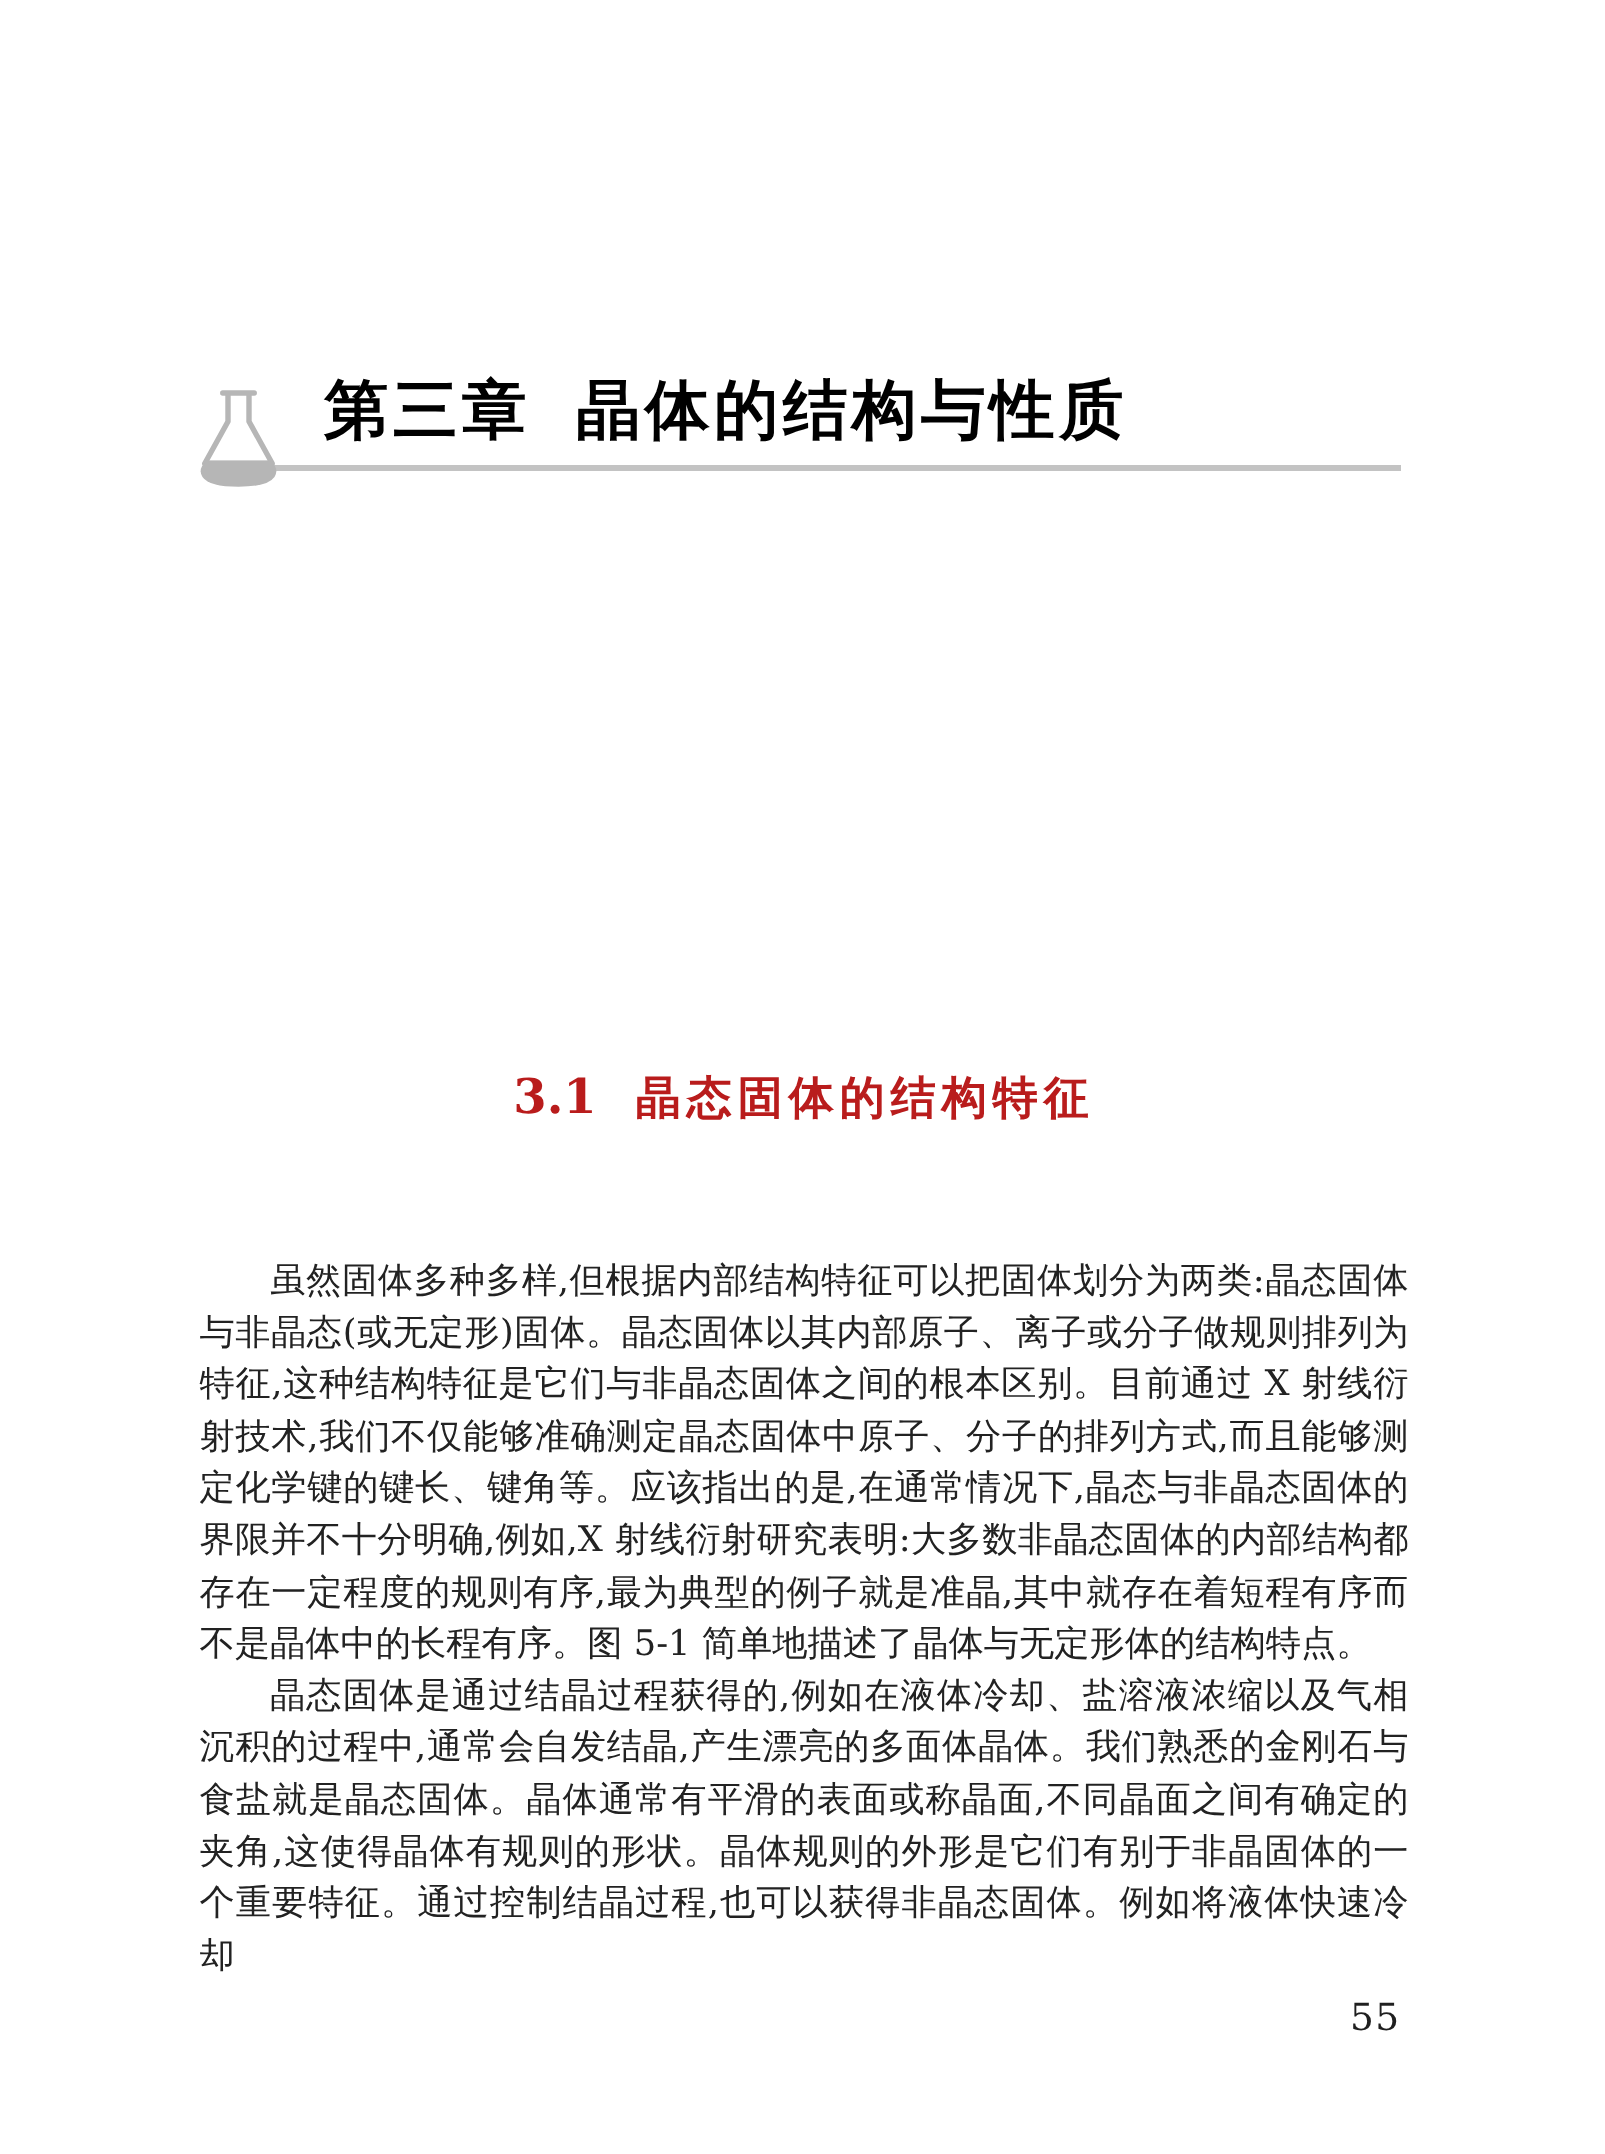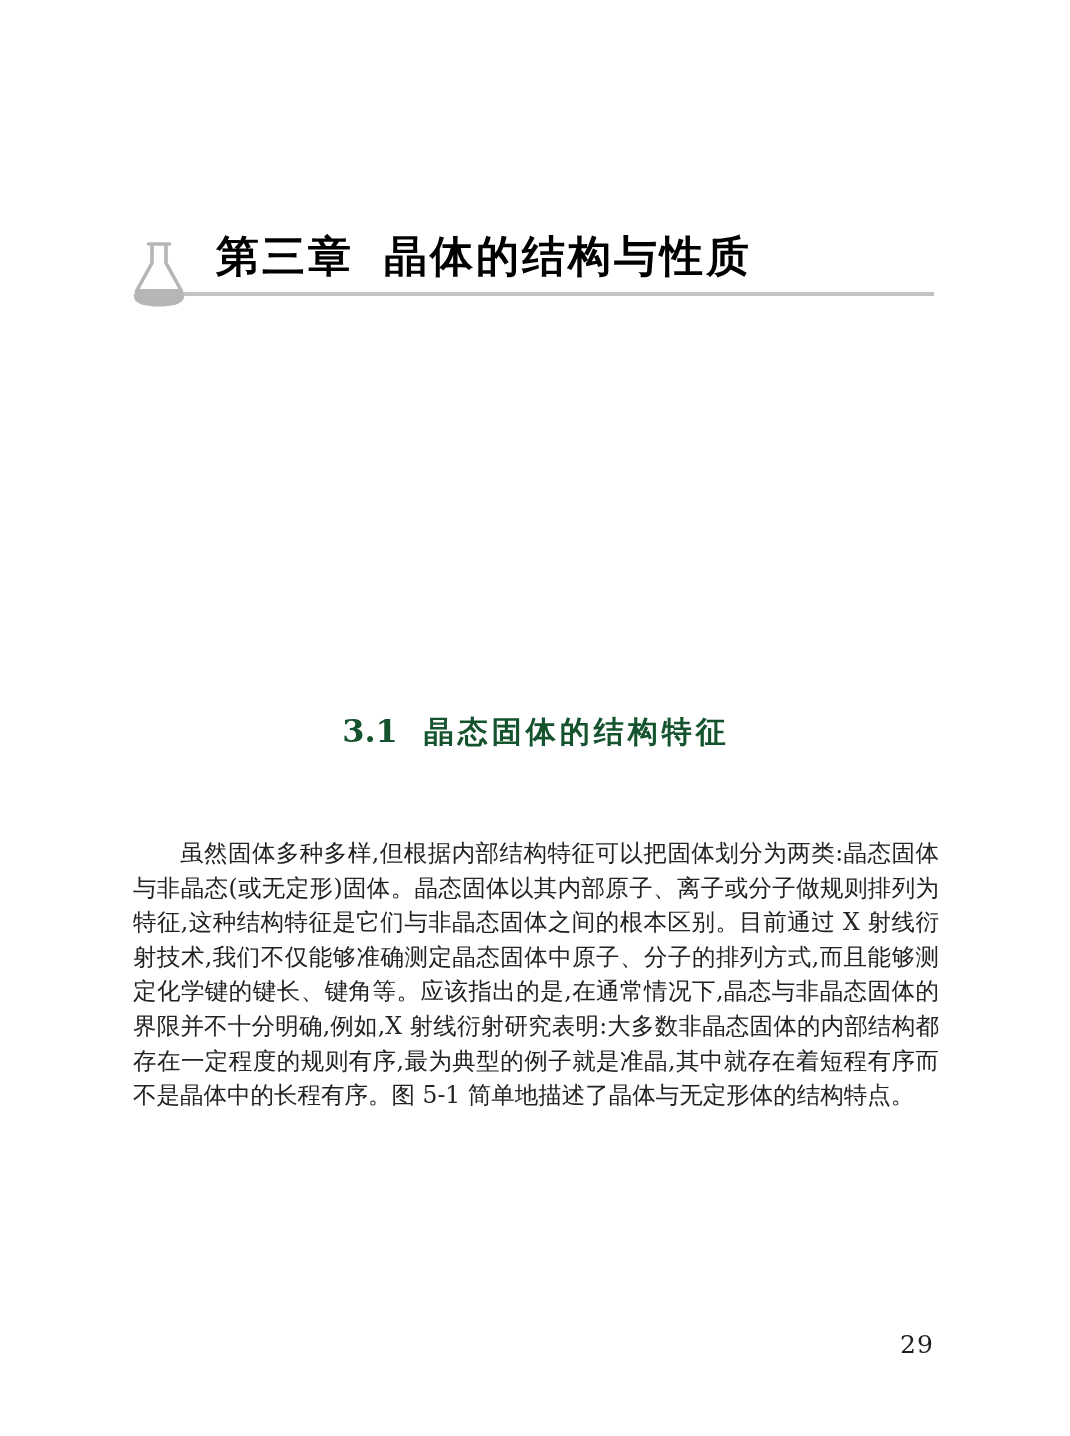--- a/index.html
+++ b/index.html
@@ -14,21 +14,21 @@
     background: #ffffff;
     overflow: hidden;
     font-family: "DejaVu Serif", "Liberation Serif", serif;
     color: #1f1f1f;
   }
 
   
   .chapter-header {
     position: absolute;
     left: 0;
-    top: 228px;
+    top: 246px;
     width: 100%;
     height: 90px;
   }
   .flask {
     position: absolute;
     left: 131px;
     top: 12px;
     width: 56px;
     height: 70px;
   }
@@ -83,21 +83,21 @@
 
   
   .section-heading {
     position: absolute;
     left: 133px;
     top: 712px;
     width: 806px;
     margin: 0;
     text-align: center;
     white-space: nowrap;
-    color: #14532d;
+    color: #b91c1c;
   }
   .section-number {
     font-family: "DejaVu Serif", "Liberation Serif", serif;
     font-weight: bold;
     font-size: 32px;
     margin-right: 26px;
   }
   .section-title {
     font-family: "DejaVu Sans", "Liberation Sans", sans-serif;
     font-weight: bold;
@@ -128,17 +128,18 @@
       <path d="M7 49 H49 Q55.5 54.5 52 60 Q47.5 66.5 28 66.5 Q8.5 66.5 4 60 Q0.5 54.5 7 49 Z" fill="#b6b6b6"></path>
     </svg>
     <h1 class="chapter-title"><span class="chapter-number">第三章</span><span>晶体的结构与性质</span></h1>
   </div>
 
 
   <h2 class="section-heading"><span class="section-number">3.1</span><span class="section-title">晶态固体的结构特征</span></h2>
 
   <div class="section-body-block body-text">
     <p>虽然固体多种多样,但根据内部结构特征可以把固体划分为两类:晶态固体与非晶态(或无定形)固体。晶态固体以其内部原子、离子或分子做规则排列为特征,这种结构特征是它们与非晶态固体之间的根本区别。目前通过 X 射线衍射技术,我们不仅能够准确测定晶态固体中原子、分子的排列方式,而且能够测定化学键的键长、键角等。应该指出的是,在通常情况下,晶态与非晶态固体的界限并不十分明确,例如,X 射线衍射研究表明:大多数非晶态固体的内部结构都存在一定程度的规则有序,最为典型的例子就是准晶,其中就存在着短程有序而不是晶体中的长程有序。图 5-1 简单地描述了晶体与无定形体的结构特点。</p>
+    <p>晶态固体是通过结晶过程获得的,例如在液体冷却、盐溶液浓缩以及气相沉积的过程中,通常会自发结晶,产生漂亮的多面体晶体。我们熟悉的金刚石与食盐就是晶态固体。晶体通常有平滑的表面或称晶面,不同晶面之间有确定的夹角,这使得晶体有规则的形状。晶体规则的外形是它们有别于非晶固体的一个重要特征。通过控制结晶过程,也可以获得非晶态固体。例如将液体快速冷却</p>
   </div>
 
-  <div class="page-number">29</div>
+  <div class="page-number">55</div>
 
 </div>
 
 </body></html>

